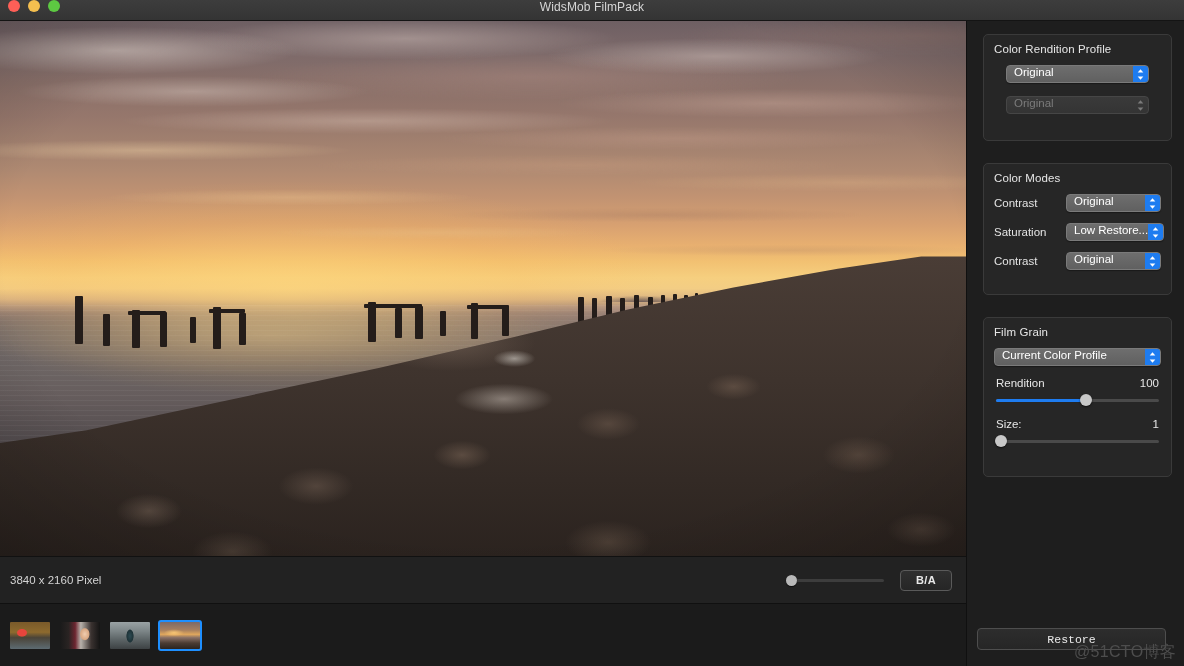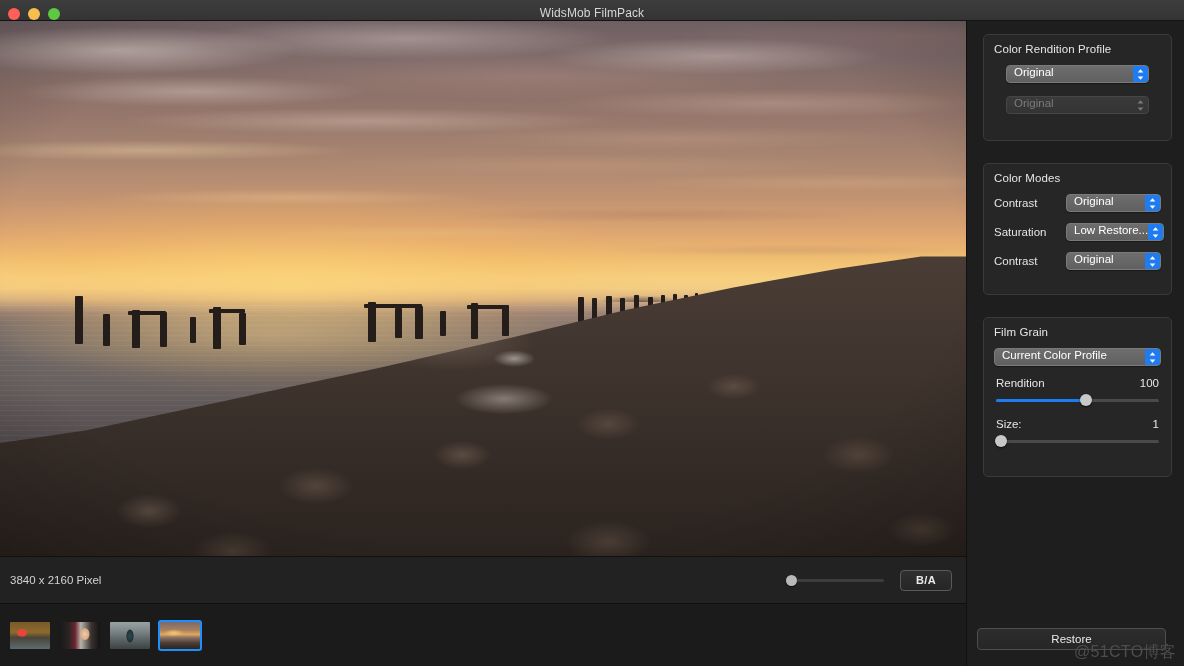--- a/index.html
+++ b/index.html
@@ -27,21 +27,21 @@
   }
 
   
   .titlebar {
     height: 20px;
     min-height: 20px;
     background: linear-gradient(to bottom, #3d3d3d 0%, #343434 100%);
     border-bottom: 1px solid #141414;
     position: relative;
     display: flex;
-    align-items: flex-end;
+    align-items: flex-start;
   }
   .traffic {
     display: flex;
     gap: 8px;
     margin-left: 8px;
   }
   .light {
     width: 12px;
     height: 12px;
     border-radius: 50%;
@@ -434,21 +434,21 @@
     position: absolute;
     top: 1px;
     width: 12px; height: 12px;
     border-radius: 50%;
     background: #c8c8c8;
     box-shadow: 0 1px 2px rgba(0,0,0,.65);
     transform: translateX(-50%);
   }
 
   .right-spacer { flex: 1; }
-  .restore-wrap { padding: 0 18px 16px 10px; }
+  .restore-wrap { padding: 0 18px 16px 10px; font-family: Liberation Mono, monospace; }
   .restore-btn {
     height: 20px;
     border: 1px solid #4e4e4e;
     border-radius: 4px;
     background: linear-gradient(to bottom,#2d2d2d,#262626);
     color: #e9e9e9;
     font-size: 11.5px;
     display: flex;
     align-items: center;
     justify-content: center;

